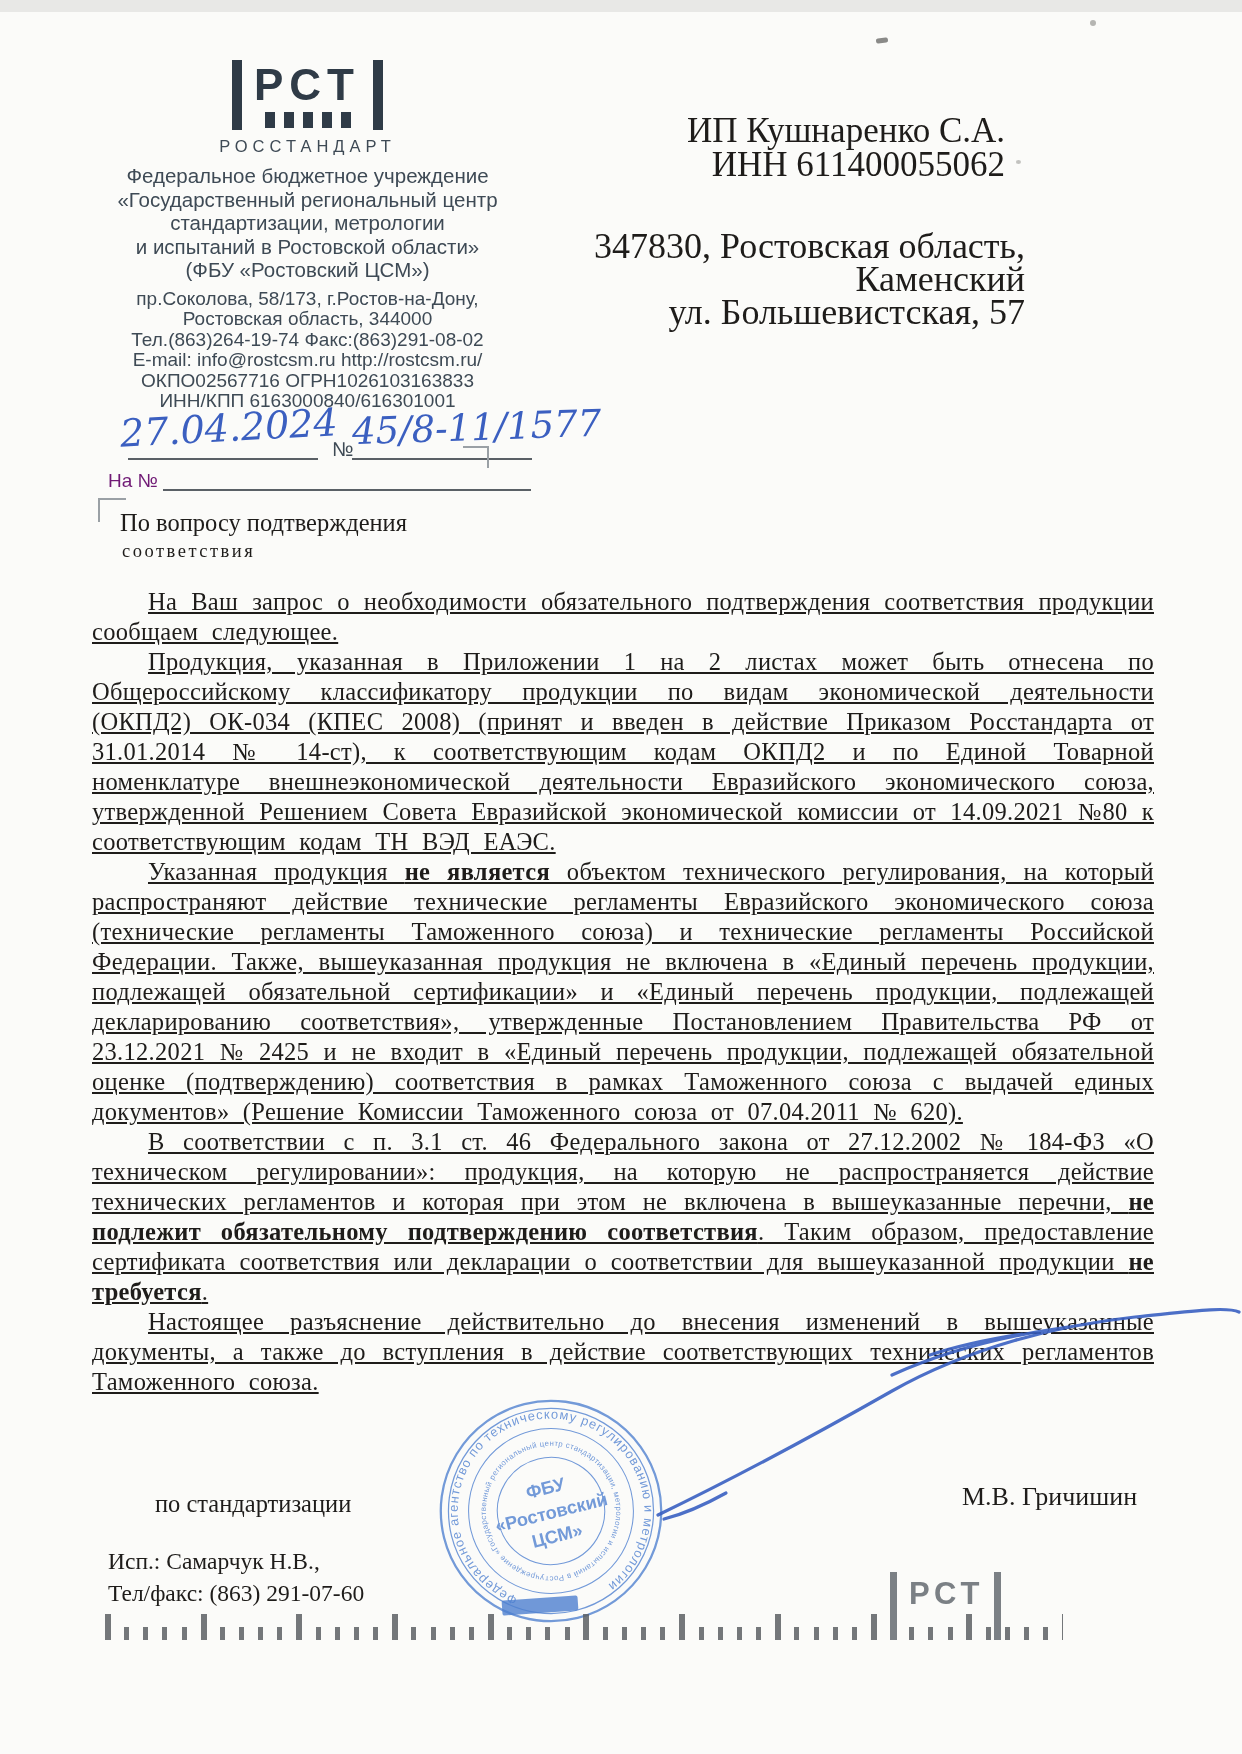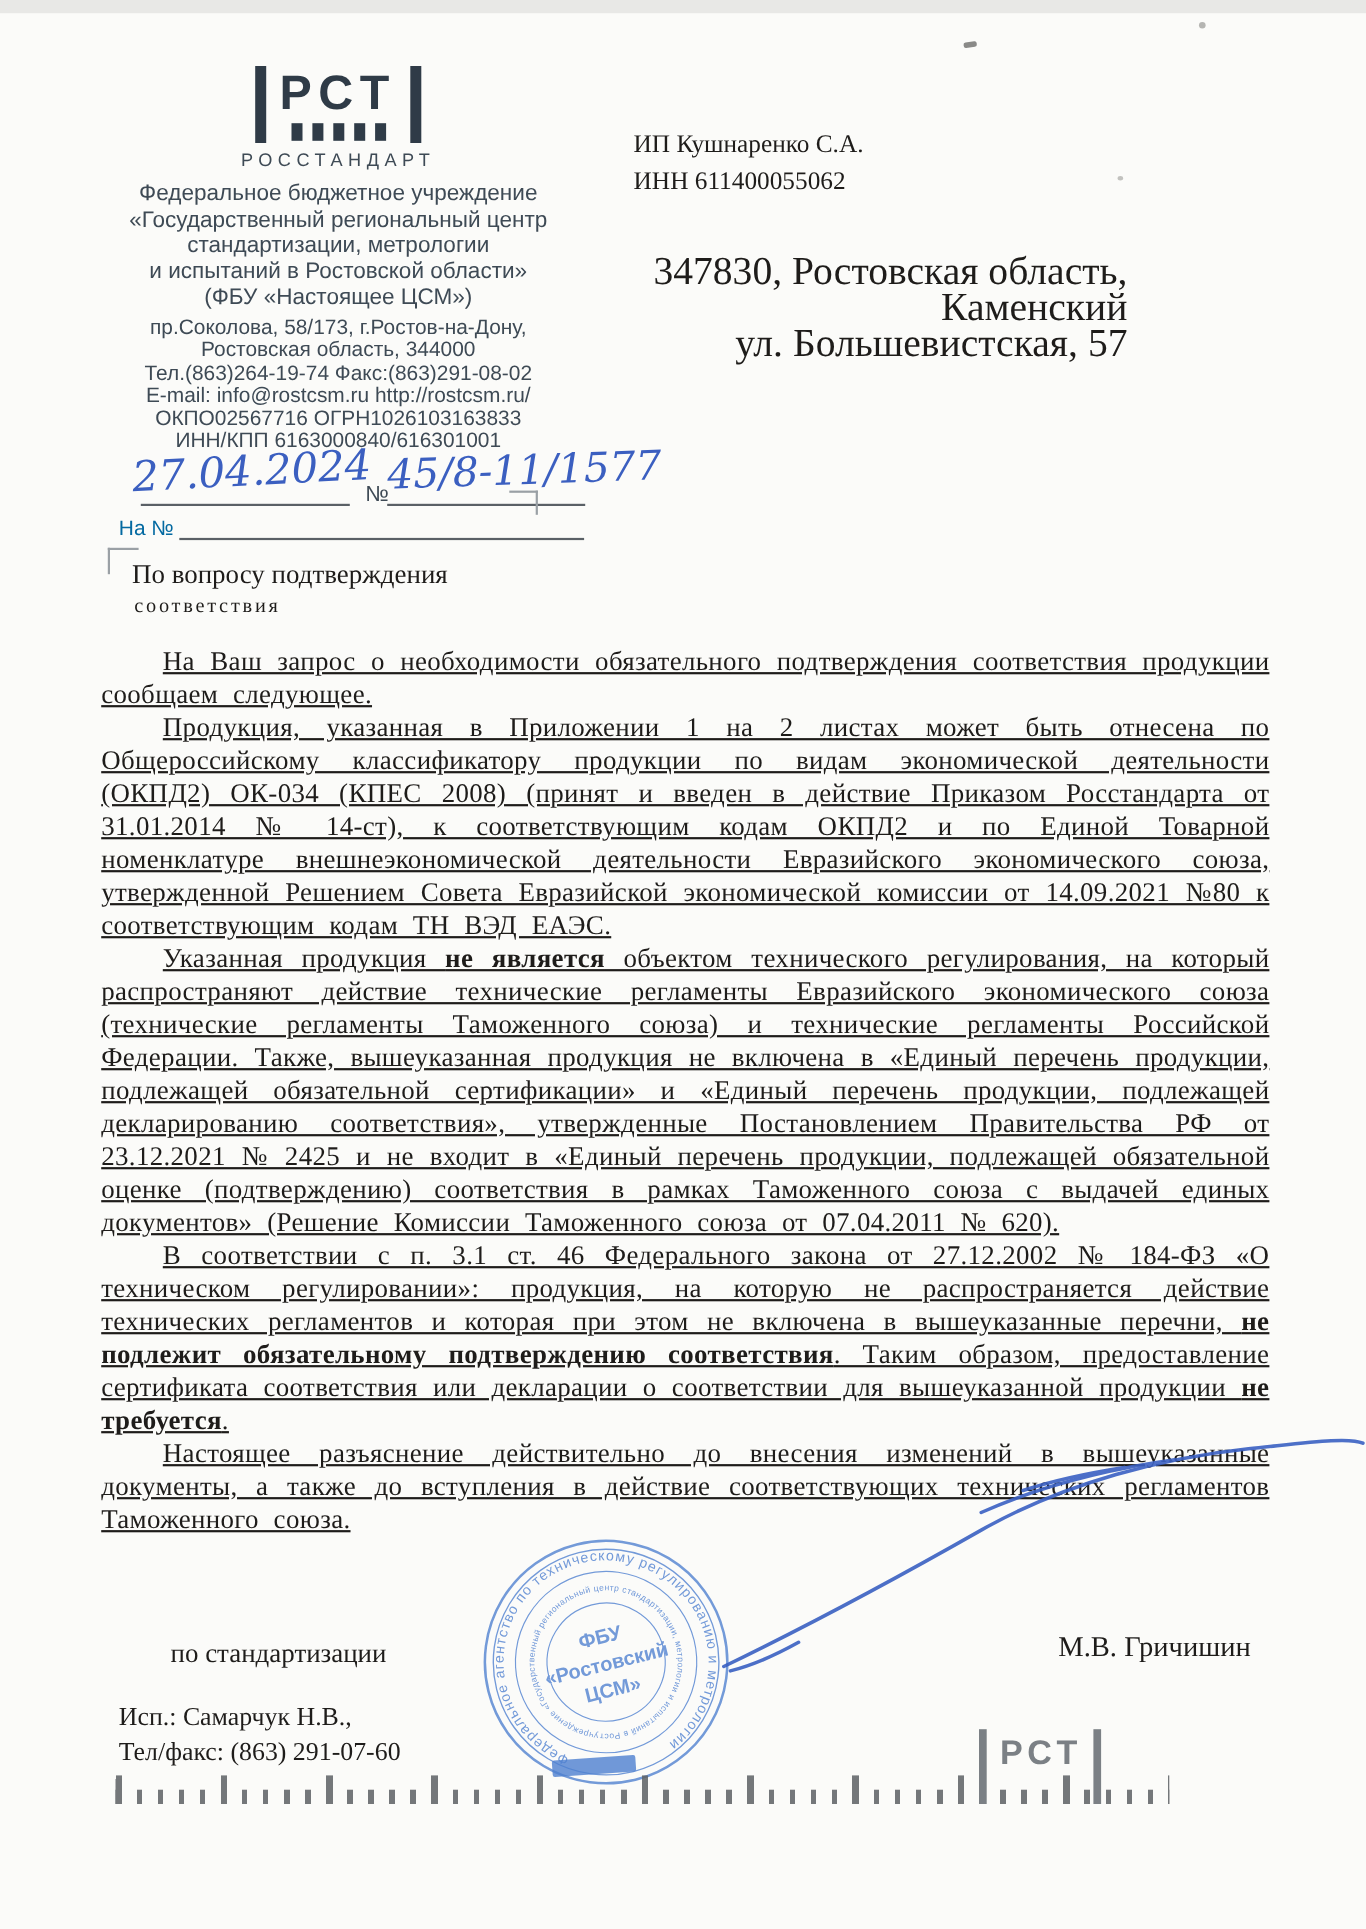--- a/index.html
+++ b/index.html
@@ -23,29 +23,29 @@
   .hw{position:absolute;font-family:"DejaVu Serif",serif;font-style:italic;color:#3b5fc0;
       white-space:nowrap;}
   .hw-date{left:120px;top:394px;font-size:38px;transform:rotate(-3deg);}
   .hw-number{left:352px;top:394px;font-size:37px;transform:rotate(-2deg);}
   .u-line{position:absolute;border-bottom:2px solid #5a6066;height:0;}
   .date-line{left:128px;top:446px;width:190px;}
   .num-line{left:352px;top:446px;width:180px;}
   .num-sign{position:absolute;left:332px;top:426px;font-family:"Liberation Sans",sans-serif;
             font-size:20px;color:#3e4a55;}
   .ref-label{position:absolute;left:108px;top:458px;font-family:"Liberation Sans",sans-serif;
-             font-size:19px;color:#0369a1;}
+             font-size:19px;color:#701a75;}
   .ref-line{left:163px;top:477px;width:368px;}
   .corner{position:absolute;}
   .corner-left{left:98px;top:486px;width:26px;height:22px;border-left:2px solid #9aa0a5;border-top:2px solid #9aa0a5;}
   .corner-right{left:463px;top:434px;width:24px;height:20px;border-right:2px solid #9aa0a5;border-top:2px solid #9aa0a5;}
 
   
-  .recipient-name{position:absolute;left:576px;top:102px;width:465px;text-align:left;
-                  font-size:23px;line-height:34px;}
+  .recipient-name{position:absolute;left:540px;top:102px;width:465px;text-align:right;
+                  font-size:35px;line-height:34px;}
   .recipient-address{position:absolute;left:560px;top:218px;width:465px;text-align:right;
                      font-size:36px;line-height:33px;}
 
   
   .subject1{position:absolute;left:120px;top:497px;font-size:24.5px;}
   .subject2{position:absolute;left:122px;top:529px;font-size:18.5px;letter-spacing:2.5px;}
 
   
   .body-text{position:absolute;left:92px;top:575px;width:1062px;font-size:24.5px;line-height:30px;
              text-align:justify;word-spacing:7px;letter-spacing:0.3px;text-decoration:underline;}
@@ -101,21 +101,21 @@
           </span>
       </span>
       <span class="lbar"></span>
     </div>
     <div class="brand">РОССТАНДАРТ</div>
     <div class="org-lines">
         <div>Федеральное бюджетное учреждение</div>
         <div>«Государственный региональный центр</div>
         <div>стандартизации, метрологии</div>
         <div>и испытаний в Ростовской области»</div>
-        <div>(ФБУ «Настоящее ЦСМ»)</div>
+        <div>(ФБУ «Ростовский ЦСМ»)</div>
       </div>
     <div class="contact-lines">
         <div>пр.Соколова, 58/173, г.Ростов-на-Дону,</div>
         <div>Ростовская область, 344000</div>
         <div>Тел.(863)264-19-74 Факс:(863)291-08-02</div>
         <div>E-mail: info@rostcsm.ru  http://rostcsm.ru/</div>
         <div>ОКПО02567716 ОГРН1026103163833</div>
         <div>ИНН/КПП 6163000840/616301001</div>
       </div>
   </div>

